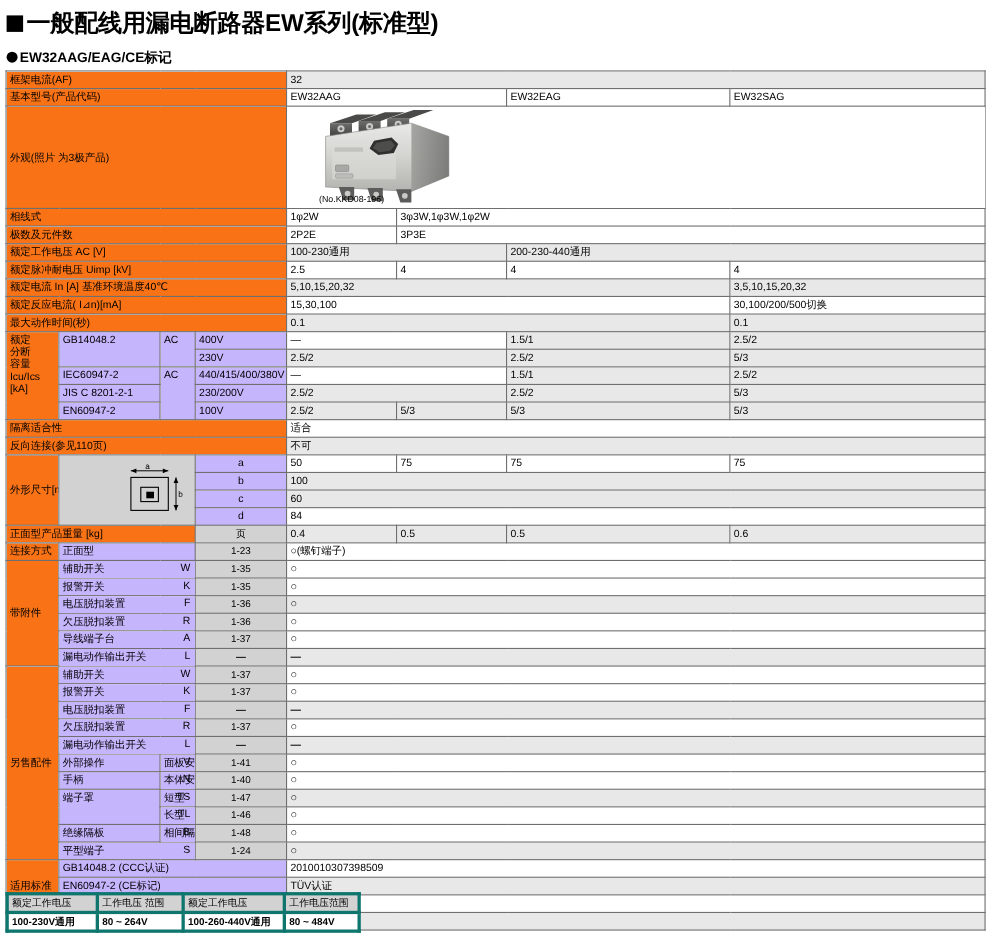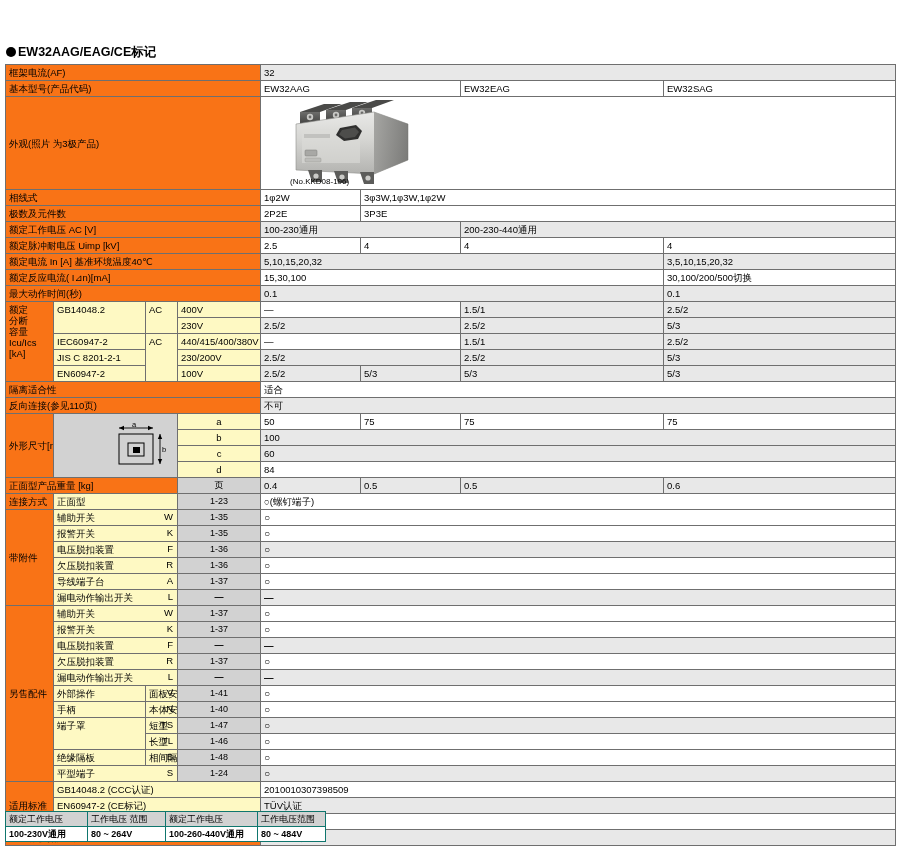--- a/index.html
+++ b/index.html
@@ -70,21 +70,21 @@
   .spec td {
     border: 1px solid #6f6f6f;
     padding: 1px 3px;
     vertical-align: middle;
     height: 13px;
     line-height: 11px;
     overflow: hidden;
     white-space: nowrap;
   }
   .lbl      { background: #f97316; }
-  .lbl2     { background: #fef9c3; }
+  .lbl2     { background: #c4b5fd; }
   .val      { background: #ffffff; }
   .valg     { background: #e8e8e8; }
   .c        { text-align: center; }
   .top      { vertical-align: top; padding-top: 2px; margin-left: 24px; }
   .pg       { background: #d2d2d2; text-align: center; font-size: 9px; }
   .dash     { font-weight: bold; }
   .circle   { font-size: 10px; }
 
   
   .photocell { background:#fff; height:108px; vertical-align: top; position: relative; }
@@ -98,34 +98,37 @@
   
   .volt {
     position: absolute;
     left: 5px;
     top: 811px;
     border-collapse: collapse;
     table-layout: fixed;
     font-size: 9px;
   }
   .volt td {
-    border: 1px solid #0f766e;
+    border: 3px solid #0f766e;
     height: 12px;
     padding: 1px 3px;
     line-height: 11px;
     white-space: nowrap;
   }
   .volt .vh { background: #d2d2d2; font-weight: normal; }
   .volt .vv { background: #ffffff; font-weight: bold; }
 </style>
 </head>
 <body>
 
 <div class="page">
 
+  <div class="h-main">
+    <span class="sq"></span><span>一般配线用漏电断路器EW系列(标准型)</span>
+  </div>
   <div class="h-sub">
     <span class="dot"></span><span>EW32AAG/EAG/CE标记</span>
   </div>
 
   <table class="spec">
     <colgroup>
       <col style="width:48px">
         <col style="width:92px">
         <col style="width:32px">
         <col style="width:83px">

